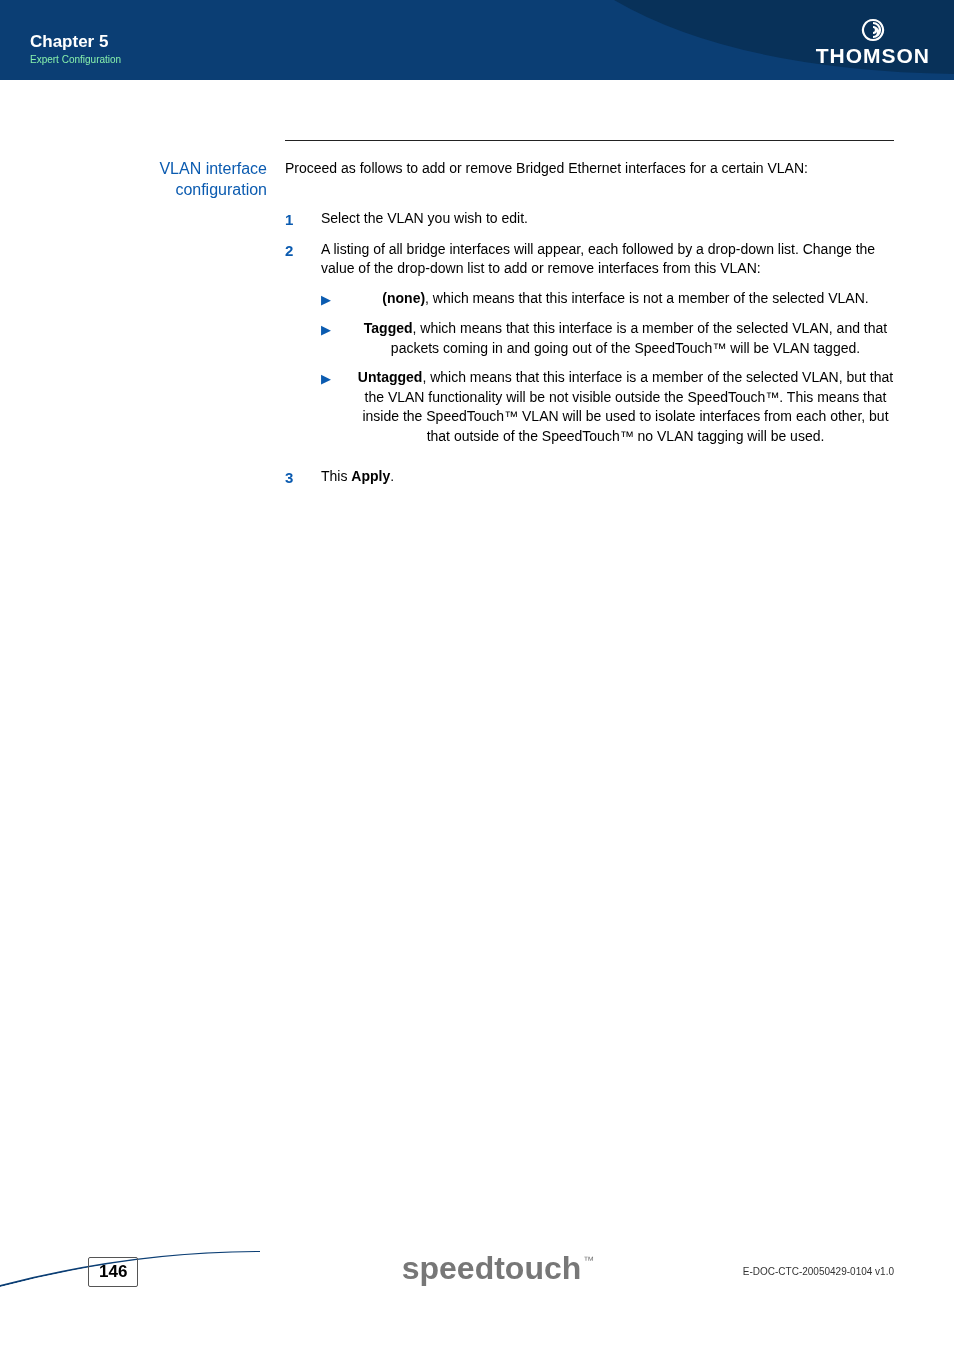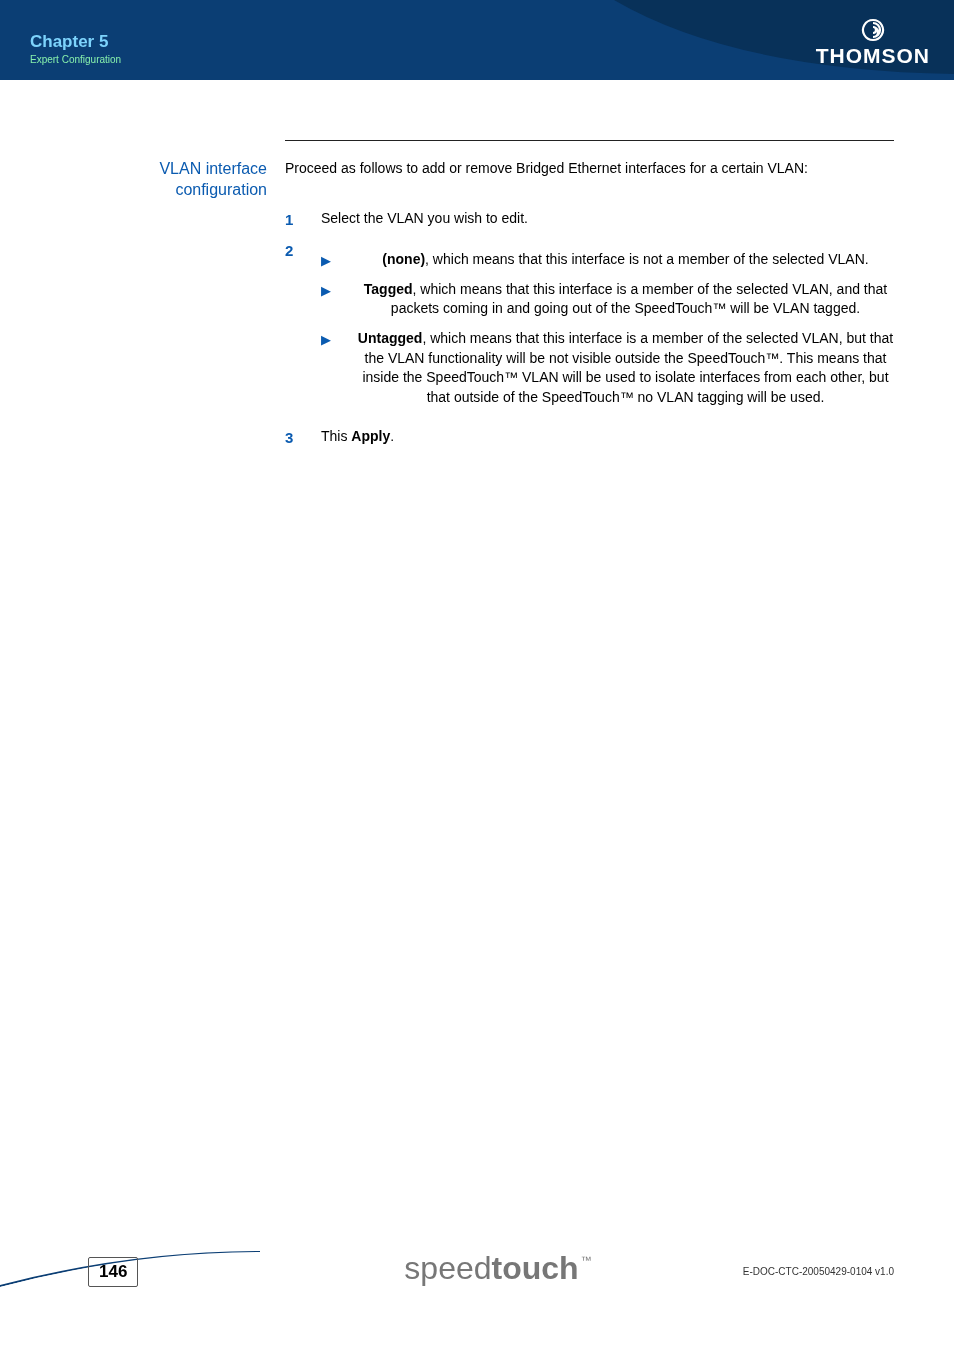--- a/index.html
+++ b/index.html
@@ -21,21 +21,21 @@
     right: 0;
     height: 80px;
     background: #0b3e74;
   }
   .header-left {
     position: absolute;
     left: 30px;
     top: 32px;
   }
   .chapter-title {
-    color: #7dd3fc;
+    color: #ffffff;
     font-weight: bold;
     font-size: 17px;
     margin-bottom: 2px;
   }
   .chapter-sub {
     color: #86efac;
     font-size: 10px;
   }
   .thomson-logo {
     position: absolute;
@@ -142,21 +142,21 @@
   }
   .speedtouch {
     position: absolute;
     left: 50%;
     transform: translateX(-50%);
     bottom: 24px;
     font-size: 32px;
     color: #777;
     letter-spacing: 0px;
   }
-  .speedtouch .light { font-weight: 400; margin-left: 40px; }
+  .speedtouch .light { font-weight: 700; margin-left: 40px; }
   .speedtouch .heavy { font-weight: 800; }
   .speedtouch .tm { font-size: 11px; vertical-align: top; position: relative; top: 4px; left: 2px; }
   .docref {
     position: absolute;
     right: 60px;
     bottom: 34px;
     font-size: 10px;
     color: #333;
     margin-left: 16px;
   }
@@ -195,20 +195,21 @@
     <div class="body-col">
       <div class="intro">Proceed as follows to add or remove Bridged Ethernet interfaces for a certain VLAN:</div>
       <ol class="num-list">
         <li>
           <div class="num">1</div>
           <div class="num-body">Select the VLAN you wish to edit.</div>
         </li>
         <li>
           <div class="num">2</div>
           <div class="num-body">
+            <span>A listing of all bridge interfaces will appear, each followed by a drop-down list. Change the value of the drop-down list to add or remove interfaces from this VLAN:</span>
             <ul class="bullet-list">
               <li>
                 <div class="bullet-mark">▶</div>
                 <div class="bullet-body">
                   <span class="bold">(none)</span><span>, which means that this interface is not a member of the selected VLAN.</span>
                 </div>
               </li>
               <li>
                 <div class="bullet-mark">▶</div>
                 <div class="bullet-body">

